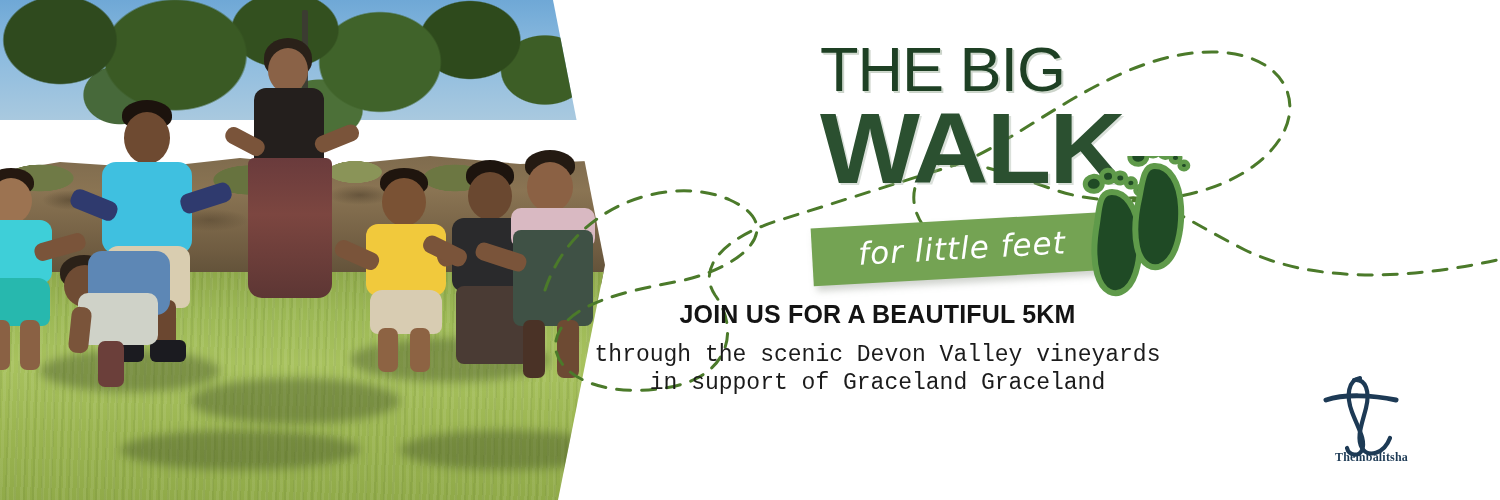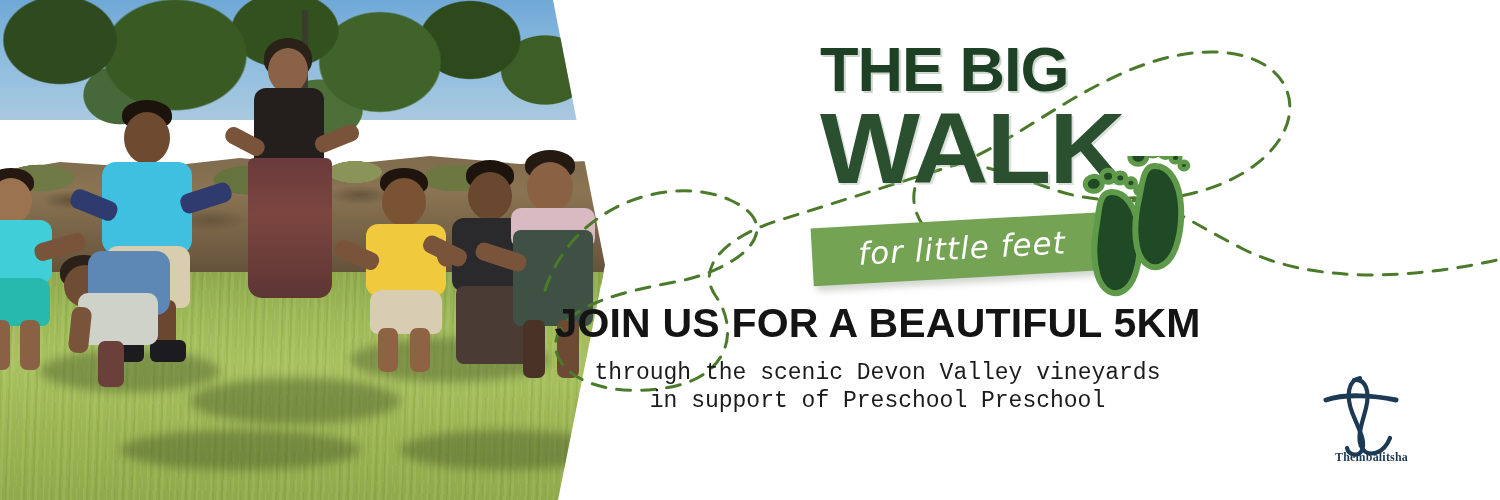--- a/index.html
+++ b/index.html
@@ -80,21 +80,21 @@
 
   
   .right{position:absolute;left:555px;top:0;width:945px;height:500px;}
 
   .dash-svg{position:absolute;left:0;top:0;width:945px;height:500px;overflow:visible;}
 
   
   .logo{position:absolute;left:265px;top:38px;width:360px;height:250px;}
   .the-big{
     font-family:"Liberation Sans", sans-serif;
-    font-size:63px;line-height:62px;font-weight:700;
+    font-size:63px;line-height:62px;font-weight:400;
     letter-spacing:-1px;
     color:#1e4024;
     -webkit-text-stroke:0px;
     text-shadow:1px 1px 0 #cfd9cd, 2px 2px 0 rgba(160,175,158,.55);
     white-space:nowrap;
   }
   .walk{
     font-family:"Liberation Sans", sans-serif;
     font-size:100px;line-height:88px;font-weight:700;
     letter-spacing:-2px;
@@ -120,21 +120,21 @@
     font-size:31px;color:#ffffff;
     letter-spacing:1px;
     padding-bottom:3px;box-sizing:border-box;
   }
   .feet{position:absolute;left:262px;top:118px;width:110px;height:150px;}
 
   
   .headline-wrap{position:absolute;left:0;top:300px;width:945px;text-align:center;}
   .join-line{
     font-family:"Liberation Sans", sans-serif;
-    font-weight:700;font-size:41px;letter-spacing:.2px;
+    font-weight:700;font-size:25px;letter-spacing:.2px;
     color:#141414;
     margin-left:-300px;
   }
   .family-walk{
     font-family:"DejaVu Sans", sans-serif;
     font-style:italic;font-weight:700;
     font-size:52px;color:#6b9f48;
     letter-spacing:2px;
     margin-top:6px;margin-left:-300px;
   }
@@ -288,21 +288,21 @@
           <ellipse cx="52" cy="7" rx="4.8" ry="4.4" fill="#1f4a25" stroke="#5f9a4a" stroke-width="4.5"></ellipse>
           <ellipse cx="60" cy="15" rx="4.2" ry="3.8" fill="#1f4a25" stroke="#5f9a4a" stroke-width="4.5"></ellipse>
         </g>
       </svg>
     </div>
 
     <div class="headline-wrap">
       <div class="join-line">JOIN US FOR A BEAUTIFUL 5KM</div>
       <div class="sub-line">
         <div>through the scenic Devon Valley vineyards</div>
-        <div>in support of Preschool Preschool</div>
+        <div>in support of Graceland Graceland</div>
       </div>
     </div>
 
     <div class="partner">
       <svg viewBox="0 0 135 90" width="135" height="90">
         <g fill="none" stroke="#1d3a55" stroke-linecap="round">
           <path d="M56 6 C44 8, 42 24, 48 40 C54 56, 62 68, 58 78 C55 85, 45 84, 43 76" stroke-width="4.2"></path>
           <path d="M50 8 C62 6, 66 20, 62 36 C58 52, 52 66, 58 76 C64 86, 80 82, 86 66" stroke-width="4.2"></path>
           <path d="M22 28 C40 22, 68 23, 92 28" stroke-width="5"></path>
         </g>

